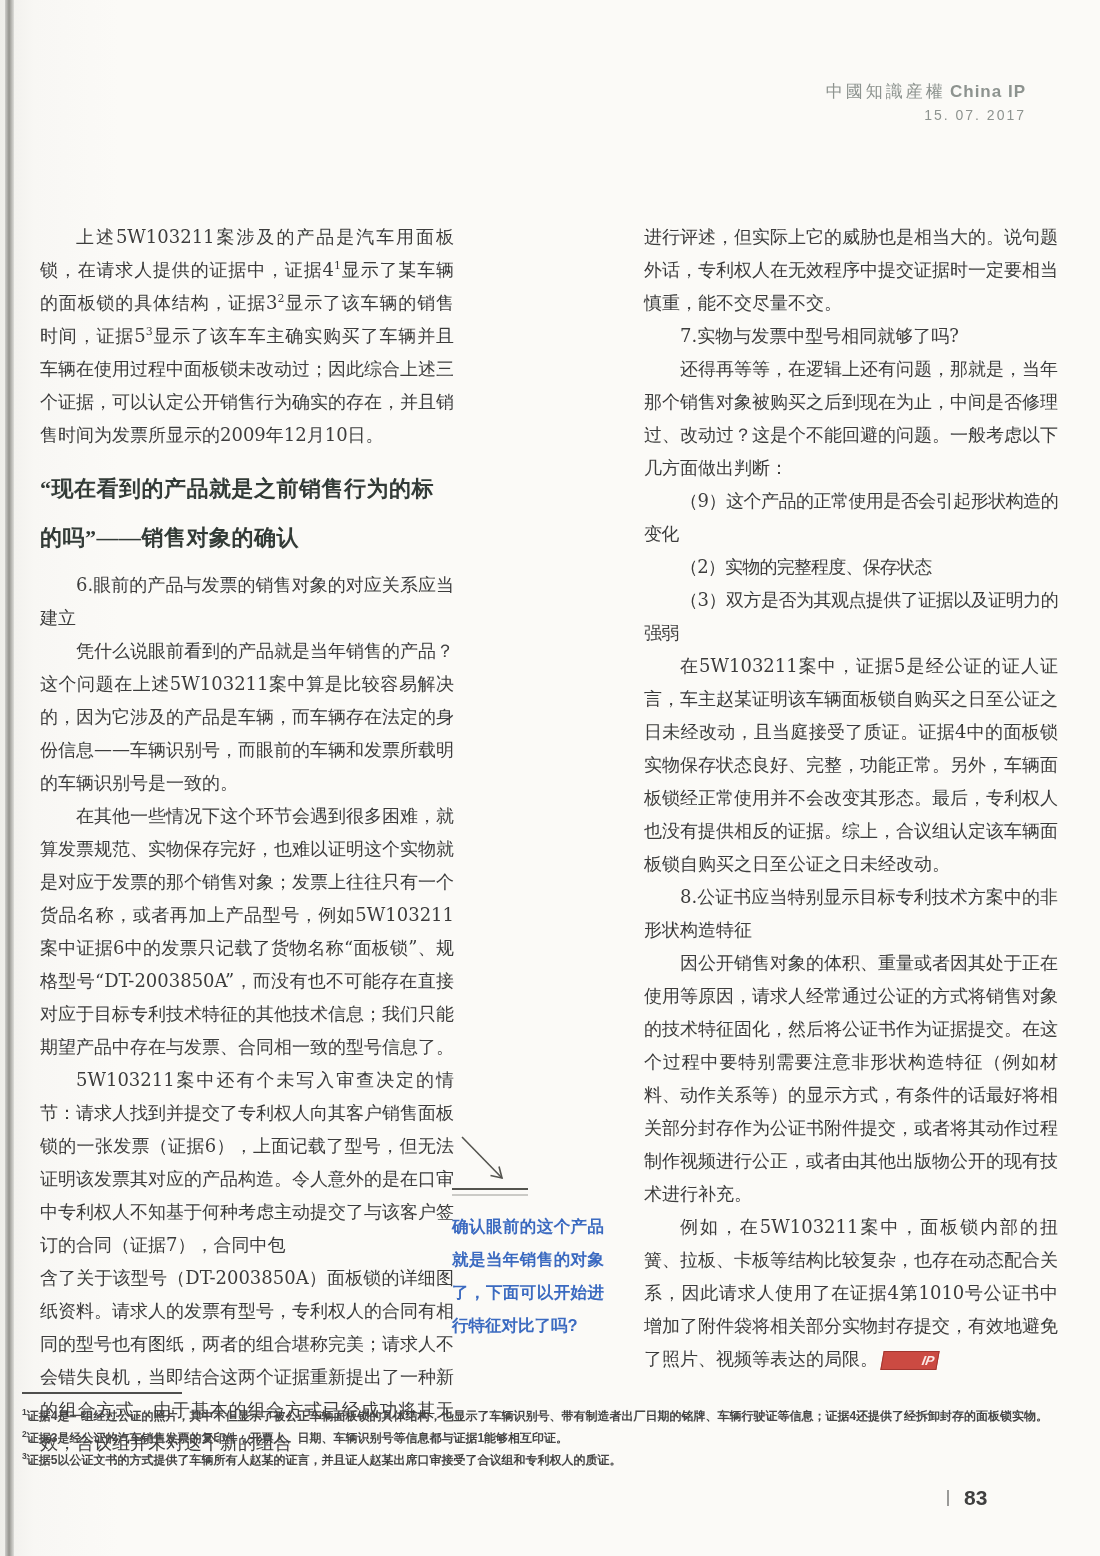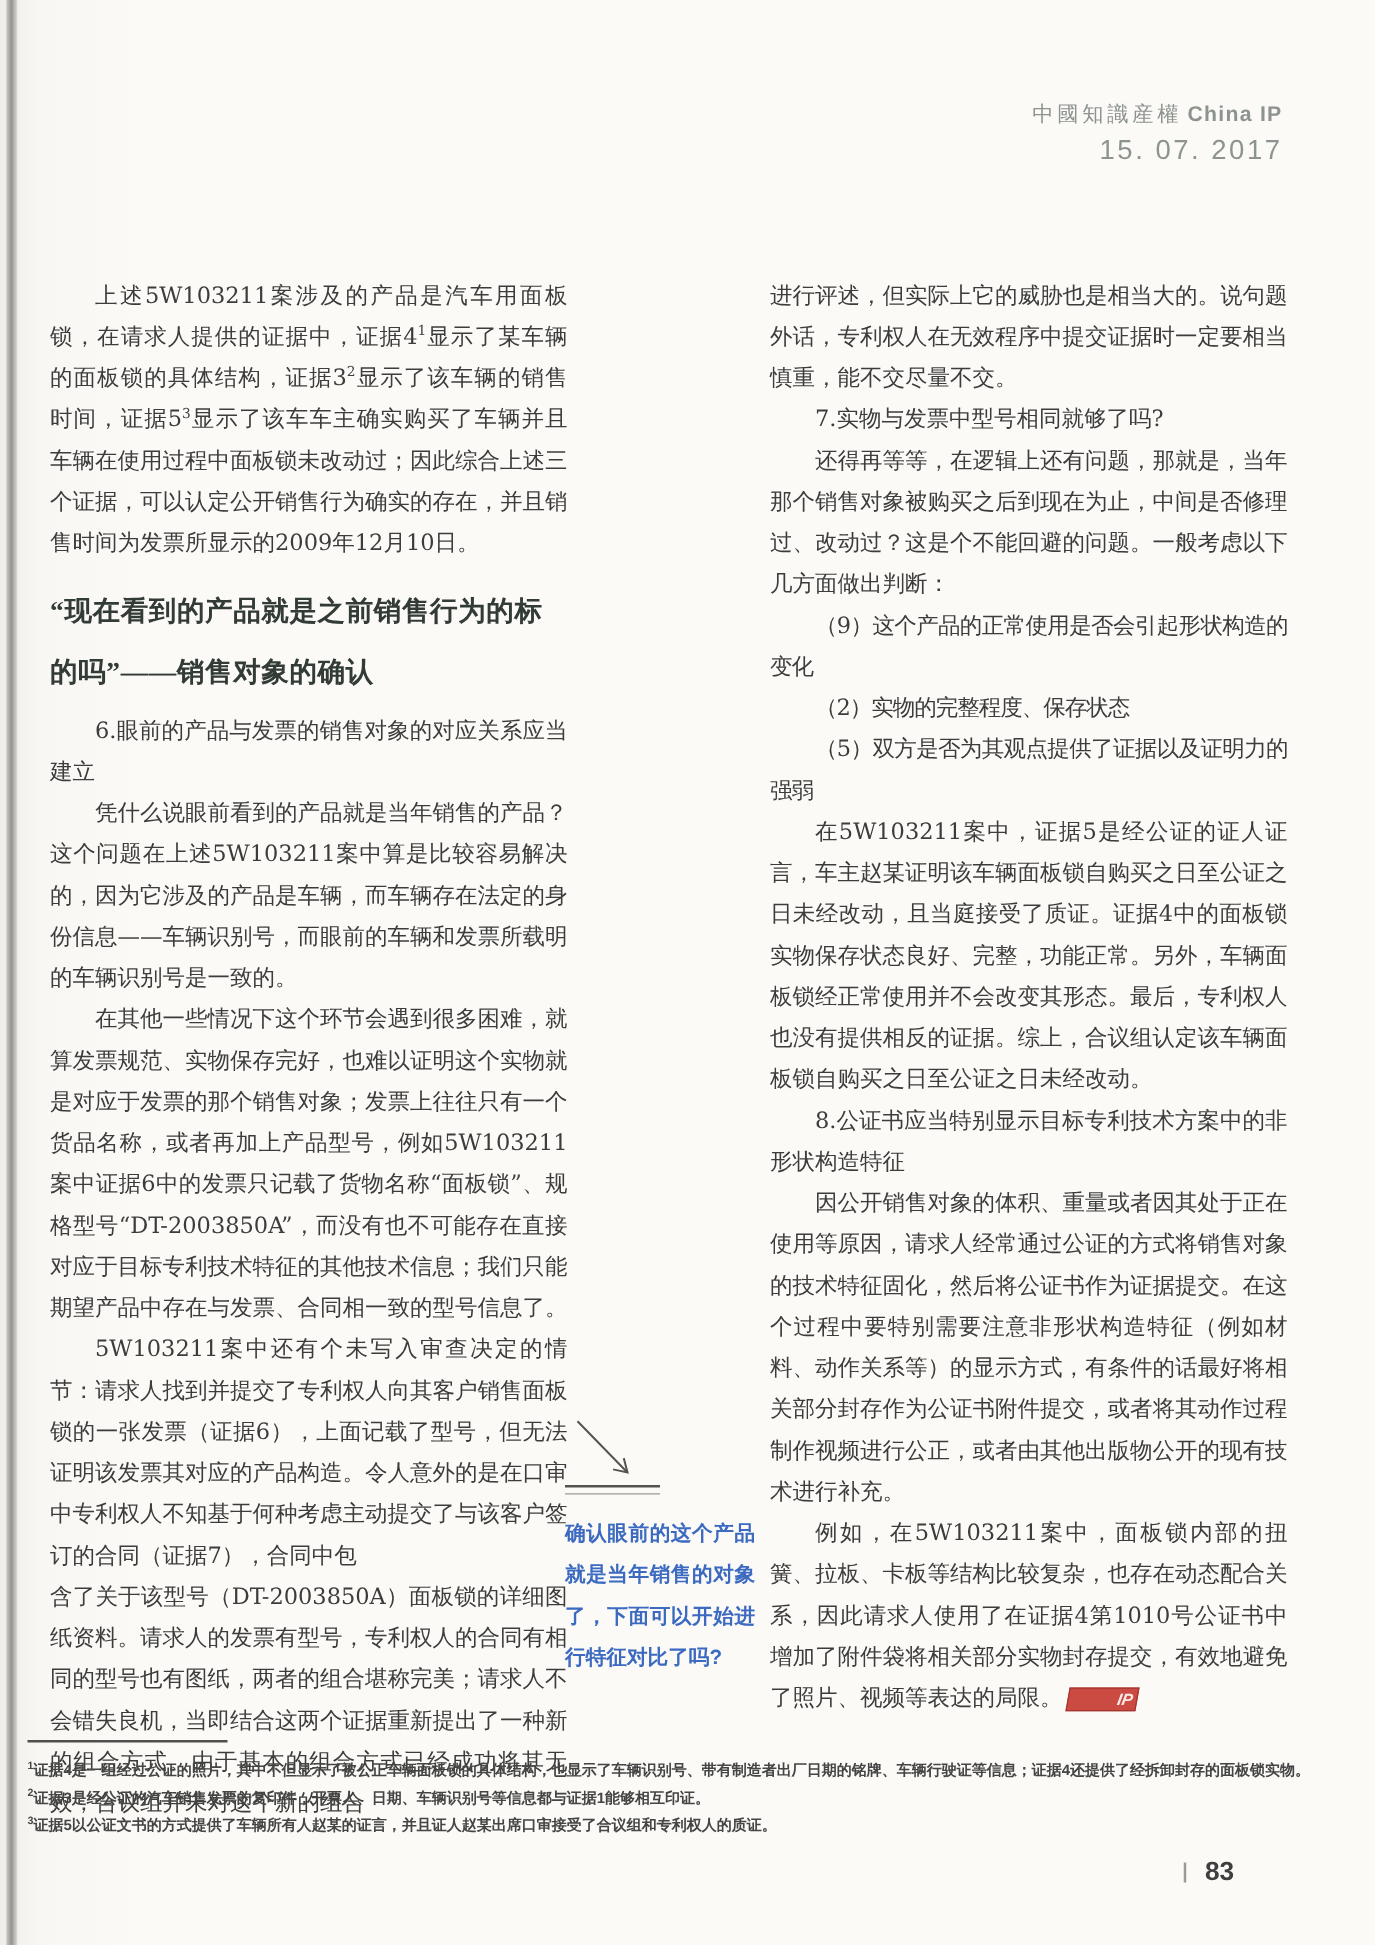--- a/index.html
+++ b/index.html
@@ -9,29 +9,29 @@
     overflow:hidden;
   }
   .scan-edge {
     position:absolute; left:5px; top:0; width:9px; height:100%;
     background:linear-gradient(to right,#cfcecb,#94938e 45%,#dededa);
   }
   .header { position:absolute; top:80px; right:74px; text-align:right; color:#8d938f; }
   .brand-line { font-size:17px; white-space:nowrap; }
   .brand-cn { font-family:"Liberation Serif","DejaVu Serif",serif; letter-spacing:3px;margin-left:24px; }
   .brand-en { font-family:"Liberation Sans","DejaVu Sans",sans-serif; font-weight:bold; letter-spacing:1px;margin-top:45px; }
-  .date-line { font-family:"Liberation Sans","DejaVu Sans",sans-serif; font-size:22px; letter-spacing:2px; margin-top:4px; color:#8d938f; }
+  .date-line { font-family:"Liberation Sans","DejaVu Sans",sans-serif; font-size:14px; letter-spacing:2px; margin-top:4px; color:#8d938f; }
 
   .col {
     position:absolute; top:220px; width:414px;
     font-family:"DejaVu Serif","Liberation Serif",serif;
     font-size:18px; line-height:33px; color:#3c3c3c; text-align:justify;
   }
   .col-left  { left:40px; }
-  .col-right { left:616px; }
+  .col-right { left:644px; }
   .para { margin:0; }
   .indent { text-indent:2em; }
   .tight { letter-spacing:-0.8px; }
   sup.ref { font-size:11px; line-height:0; vertical-align:super; }
 
   .heading {
     font-family:Liberation Serif, serif; font-weight:bold;
     font-size:22px; line-height:49px; color:#333b37; text-align:left;
     text-indent:0; margin:13px 0 6px 0; letter-spacing:0.5px;
   }
@@ -100,21 +100,21 @@
     </svg>
     <div class="callout-text">确认眼前的这个产品就是当年销售的对象了，下面可以开始进行特征对比了吗?</div>
   </div>
 
   <div class="col col-right">
     <p class="para">进行评述，但实际上它的威胁也是相当大的。说句题外话，专利权人在无效程序中提交证据时一定要相当慎重，能不交尽量不交。</p>
     <p class="para indent">7.实物与发票中型号相同就够了吗?</p>
     <p class="para indent">还得再等等，在逻辑上还有问题，那就是，当年那个销售对象被购买之后到现在为止，中间是否修理过、改动过？这是个不能回避的问题。一般考虑以下几方面做出判断：</p>
     <p class="para indent tight">（9）这个产品的正常使用是否会引起形状构造的变化</p>
     <p class="para indent tight">（2）实物的完整程度、保存状态</p>
-    <p class="para indent tight">（5）双方是否为其观点提供了证据以及证明力的强弱</p>
+    <p class="para indent tight">（3）双方是否为其观点提供了证据以及证明力的强弱</p>
     <p class="para indent">在5W103211案中，证据5是经公证的证人证言，车主赵某证明该车辆面板锁自购买之日至公证之日未经改动，且当庭接受了质证。证据4中的面板锁实物保存状态良好、完整，功能正常。另外，车辆面板锁经正常使用并不会改变其形态。最后，专利权人也没有提供相反的证据。综上，合议组认定该车辆面板锁自购买之日至公证之日未经改动。</p>
 
 
     <p class="para indent">8.公证书应当特别显示目标专利技术方案中的非形状构造特征</p>
     <p class="para indent">因公开销售对象的体积、重量或者因其处于正在使用等原因，请求人经常通过公证的方式将销售对象的技术特征固化，然后将公证书作为证据提交。在这个过程中要特别需要注意非形状构造特征（例如材料、动作关系等）的显示方式，有条件的话最好将相关部分封存作为公证书附件提交，或者将其动作过程制作视频进行公正，或者由其他出版物公开的现有技术进行补充。</p>
     <p class="para indent"><span>例如，在5W103211案中，面板锁内部的扭簧、拉板、卡板等结构比较复杂，也存在动态配合关系，因此请求人使用了在证据4第1010号公证书中增加了附件袋将相关部分实物封存提交，有效地避免了照片、视频等表达的局限。</span><span class="ip-mark">IP</span></p>
   </div>
 
   <div class="footnote-rule"></div>
 

